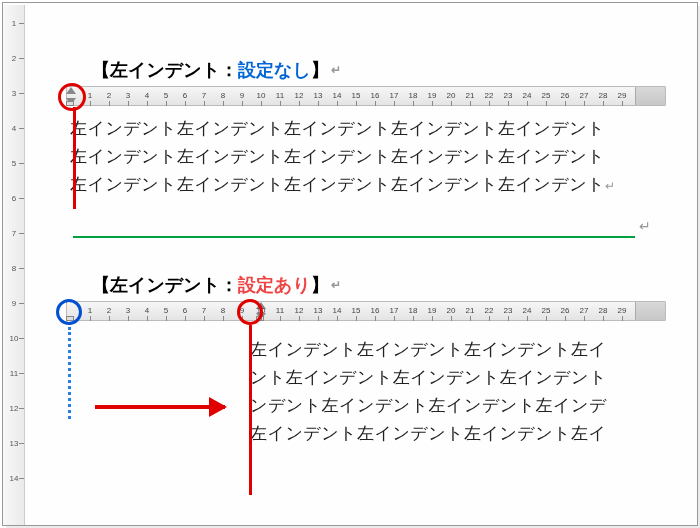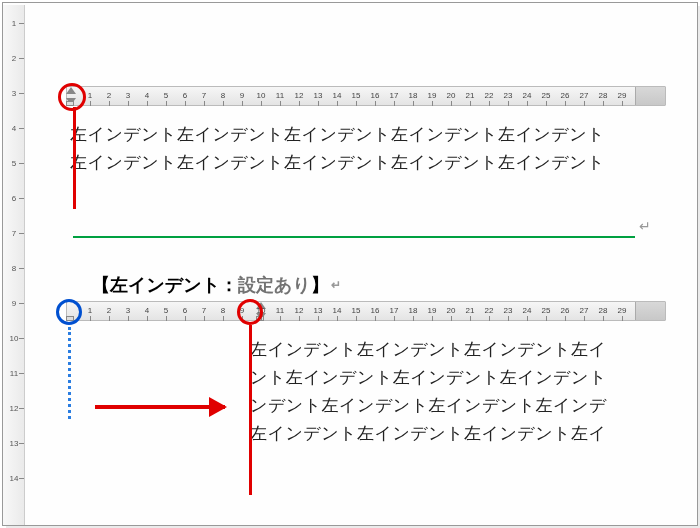--- a/index.html
+++ b/index.html
@@ -111,21 +111,21 @@
   .heading {
     position: absolute;
     left: 89px;
     font-family: "Meiryo","Yu Gothic",sans-serif;
     font-weight: bold;
     font-size: 18px;
     color: #000;
     white-space: nowrap;
   }
   .heading .accent-blue { color: #0066d6; }
-  .heading .accent-red  { color: #737373; }
+  .heading .accent-red  { color: #ef4444; }
   .para-mark {
     display: inline-block;
     font-size: 12px;
     color: #999;
     margin-left: 2px;
     transform: translateY(-2px);
     font-family: sans-serif;
   }
   
   .para {
@@ -216,20 +216,23 @@
       <div class="tick" style="top: 364px;">11</div>
       <div class="tline" style="top: 368px;"></div>
       <div class="tick" style="top: 399px;">12</div>
       <div class="tline" style="top: 403px;"></div>
       <div class="tick" style="top: 434px;">13</div>
       <div class="tline" style="top: 438px;"></div>
       <div class="tick" style="top: 469px;">14</div>
       <div class="tline" style="top: 473px;"></div>
     </div>
 
+  <div class="heading" style="top:55px;">
+    <span>【左インデント：</span><span class="accent-blue">設定なし</span><span>】</span><span class="para-mark">↵</span>
+  </div>
 
   <div class="hruler" id="hruler1" style="top:83px;">
     <div class="margin-end"></div>
     <div class="marker-top" style="left:4px;"></div>
     <div class="marker-bot" style="left:4px;"></div>
     <div class="marker-box" style="left:4px;"></div>
   <div class="num" style="left: 23px;">1</div>
       <div class="tk" style="left: 23px;"></div>
       <div class="num" style="left: 42px;">2</div>
       <div class="tk" style="left: 42px;"></div>
@@ -282,23 +285,24 @@
       <div class="num" style="left: 498px;">26</div>
       <div class="tk" style="left: 498px;"></div>
       <div class="num" style="left: 517px;">27</div>
       <div class="tk" style="left: 517px;"></div>
       <div class="num" style="left: 536px;">28</div>
       <div class="tk" style="left: 536px;"></div>
       <div class="num" style="left: 555px;">29</div>
       <div class="tk" style="left: 555px;"></div>
     </div>
 
-  <div class="para" id="para1" style="top:118px; left:67px; width:580px;">
+  <div class="para" id="para1" style="top:112px; left:67px; width:580px;">
       <div>左インデント左インデント左インデント左インデント左インデント</div>
       <div>左インデント左インデント左インデント左インデント左インデント</div>
+      <div>左インデント左インデント左インデント左インデント左インデント<span style="color: rgb(153, 153, 153); font-size: 12px; font-family: sans-serif;">↵</span></div>
     </div>
 
   <span class="end-mark" style="top:215px; left:636px;">↵</span>
 
   <div class="green-line" style="top:233px;"></div>
 
   <div class="heading" style="top:270px;">
     <span>【左インデント：</span><span class="accent-red">設定あり</span><span>】</span><span class="para-mark">↵</span>
   </div>
 

